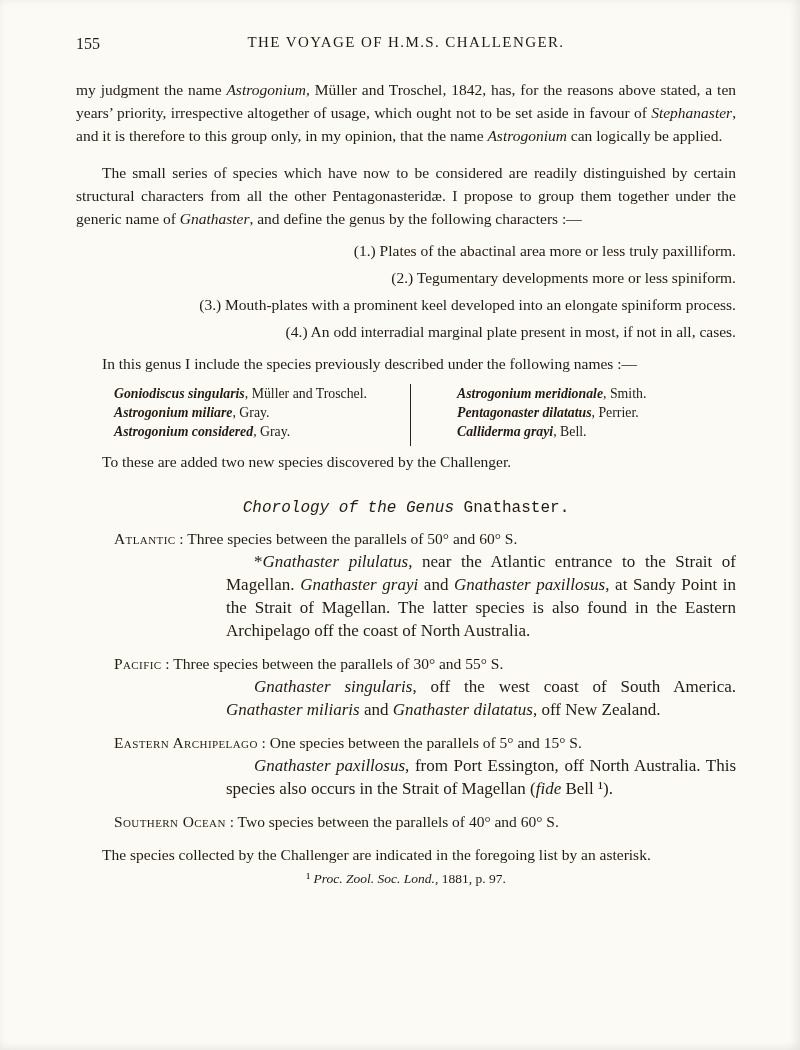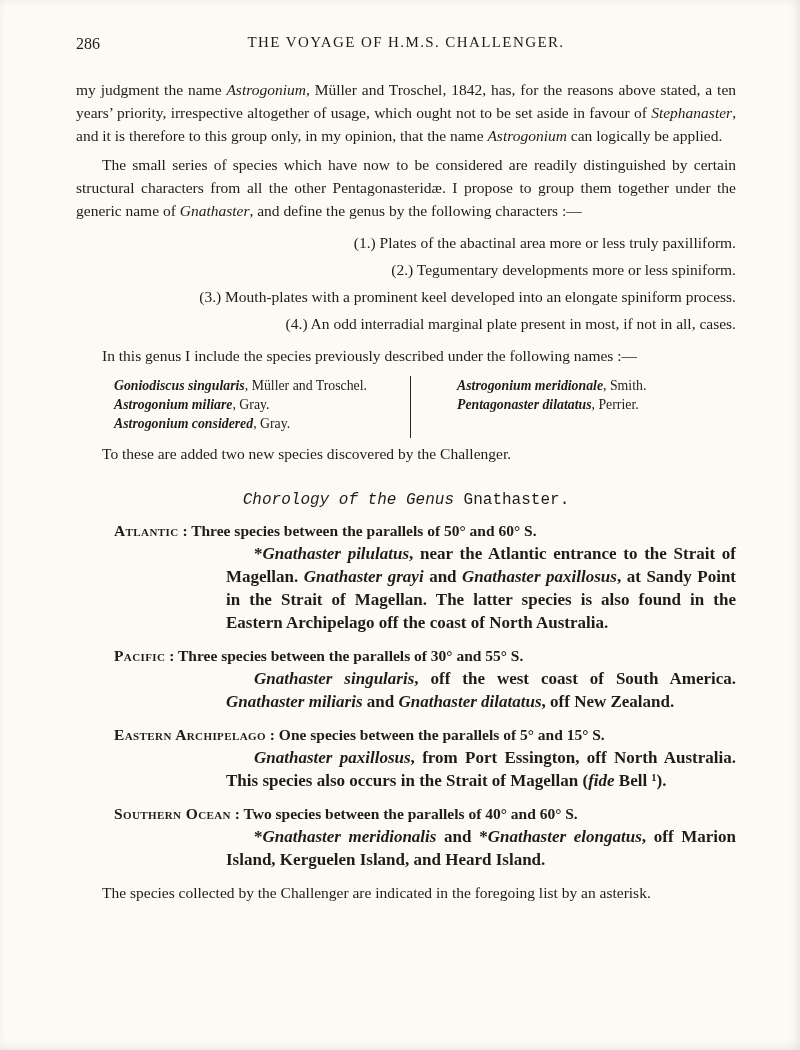--- a/index.html
+++ b/index.html
@@ -6,48 +6,48 @@
   body{width:800px;height:1050px;background:#eceae2;}
   .page{
     position:relative;width:800px;height:1050px;background:#fcfaf4;color:#221b12;
     font-family:"Liberation Serif","DejaVu Serif",serif;
     padding:34px 64px 0 76px;box-sizing:border-box;overflow:hidden;
     box-shadow:inset -4px 0 10px rgba(0,0,0,0.06), inset 0 -3px 8px rgba(0,0,0,0.04);
   }
   .running-head{position:relative;height:22px;margin-bottom:22px;text-align:center;font-size:15px;letter-spacing:1.4px;}
   .pagenum{position:absolute;left:0;top:1px;font-size:16px;letter-spacing:0;}
   .para{margin:0;font-size:15.5px;line-height:23px;text-align:justify;}
-  .mt6{margin-top:6px;}
+  .mt6{margin-top:14px;}
   .indent{text-indent:26px;}
   .it{font-style:italic;}
   .bd{font-weight:600;}
   .sc{font-variant:small-caps;letter-spacing:0.4px;}
   .char-list{margin:7px 0 7px 30px;text-align:right;}
   .char-item{margin:0;font-size:15.5px;line-height:27px;}
   .synonyms{display:flex;align-items:stretch;margin:9px 0 9px 38px;}
   .syn-left{width:296px;}
   .syn-divider{width:1px;background:#2a241c;margin-bottom:-5px;}
   .syn-right{padding-left:46px;}
   .syn-row{margin:0;font-size:13.8px;line-height:19px;}
   .chorology{margin:26px 0 0 0;text-align:center;font-size:16px;font-weight:normal;font-family:Liberation Mono, monospace;}
   .geo-heading{margin:16px 0 0 8px;font-size:15.5px;line-height:23px;}
   .regions{margin-top:10px;}
-  .region{margin-top:10px;font-weight:bold;}
+  .region{margin-top:10px;}
   .region-head{margin:0 0 0 38px;font-size:15.5px;line-height:23px;}
   .region-detail{margin:0 0 0 150px;text-indent:28px;text-align:justify;font-size:17px;line-height:23px;}
   .closing{margin-top:10px;}
   .footnote{margin:4px 0 0 0;text-align:center;font-size:13.5px;line-height:18px;}
 </style>
 </head>
 <body>
 
 <div class="page">
 
   <div class="running-head">
-    <span class="pagenum">286</span>
+    <span class="pagenum">155</span>
     <span class="run-title">THE VOYAGE OF H.M.S. CHALLENGER.</span>
   </div>
 
   <p class="para"><span>my judgment the name </span><span class="it">Astrogonium</span><span>, Müller and Troschel, 1842, has, for the reasons above stated, a ten years’ priority, irrespective altogether of usage, which ought not to be set aside in favour of </span><span class="it">Stephanaster</span><span>, and it is therefore to this group only, in my opinion, that the name </span><span class="it">Astrogonium</span><span> can logically be applied.</span></p>
   <p class="para indent mt6"><span>The small series of species which have now to be considered are readily distinguished by certain structural characters from all the other Pentagonasteridæ.  I propose to group them together under the generic name of </span><span class="it">Gnathaster</span><span>, and define the genus by the following characters :—</span></p>
 
   <div class="char-list">
     <p class="char-item"><span>(1.) Plates of the abactinal area more or less truly paxilliform.</span></p>
     <p class="char-item"><span>(2.) Tegumentary developments more or less spiniform.</span></p>
     <p class="char-item"><span>(3.) Mouth-plates with a prominent keel developed into an elongate spiniform process.</span></p>
@@ -59,20 +59,21 @@
   <div class="synonyms">
     <div class="syn-left">
       <p class="syn-row"><span class="it bd">Goniodiscus singularis</span><span>, Müller and Troschel.</span></p>
       <p class="syn-row"><span class="it bd">Astrogonium miliare</span><span>, Gray.</span></p>
       <p class="syn-row"><span class="it bd">Astrogonium considered</span><span>, Gray.</span></p>
     </div>
     <div class="syn-divider"></div>
     <div class="syn-right">
       <p class="syn-row"><span class="it bd">Astrogonium meridionale</span><span>, Smith.</span></p>
       <p class="syn-row"><span class="it bd">Pentagonaster dilatatus</span><span>, Perrier.</span></p>
+      <p class="syn-row"><span class="it bd">Calliderma grayi</span><span>, Bell.</span></p>
     </div>
   </div>
 
   <p class="para indent"><span>To these are added two new species discovered by the Challenger.</span></p>
 
   <h2 class="chorology"><span class="it">Chorology of the Genus </span><span>Gnathaster.</span></h2>
 
 
   <div class="regions">
     <div class="region">
@@ -82,20 +83,20 @@
     <div class="region">
       <p class="region-head"><span class="sc">Pacific</span><span> :  Three species between the parallels of 30° and 55° S.</span></p>
       <p class="region-detail"><span class="it">Gnathaster singularis</span><span>, off the west coast of South America.  </span><span class="it">Gnathaster miliaris</span><span> and </span><span class="it">Gnathaster dilatatus</span><span>, off New Zealand.</span></p>
     </div>
     <div class="region">
       <p class="region-head"><span class="sc">Eastern Archipelago</span><span> :  One species between the parallels of 5° and 15° S.</span></p>
       <p class="region-detail"><span class="it">Gnathaster paxillosus</span><span>, from Port Essington, off North Australia. This species also occurs in the Strait of Magellan (</span><span class="it">fide</span><span> Bell ¹).</span></p>
     </div>
     <div class="region">
       <p class="region-head"><span class="sc">Southern Ocean</span><span> :  Two species between the parallels of 40° and 60° S.</span></p>
-      <p class="region-detail"><span>*</span><span class="it">Gnathaster meridionalis</span><span> and *</span><span class="it">Gnathaster elongatus</span><span>, off Marion Island, Kerguelen Island, and Heard Island.</span></p>
     </div>
   </div>
 
   <p class="para indent closing"><span>The species collected by the Challenger are indicated in the foregoing list by an asterisk.</span></p>
 
+  <p class="footnote"><span>¹ </span><span class="it">Proc. Zool. Soc. Lond.</span><span>, 1881, p. 97.</span></p>
 
 </div>
 
 </body></html>

